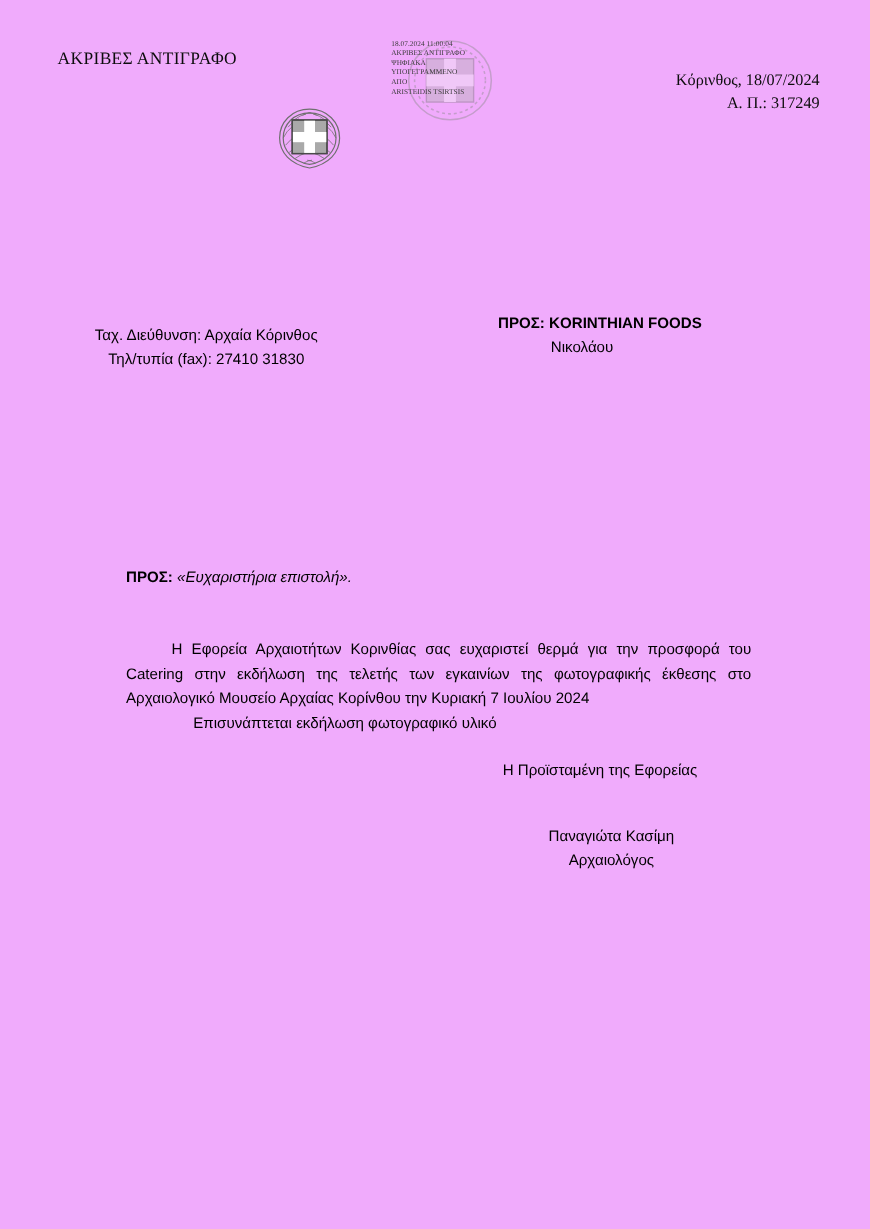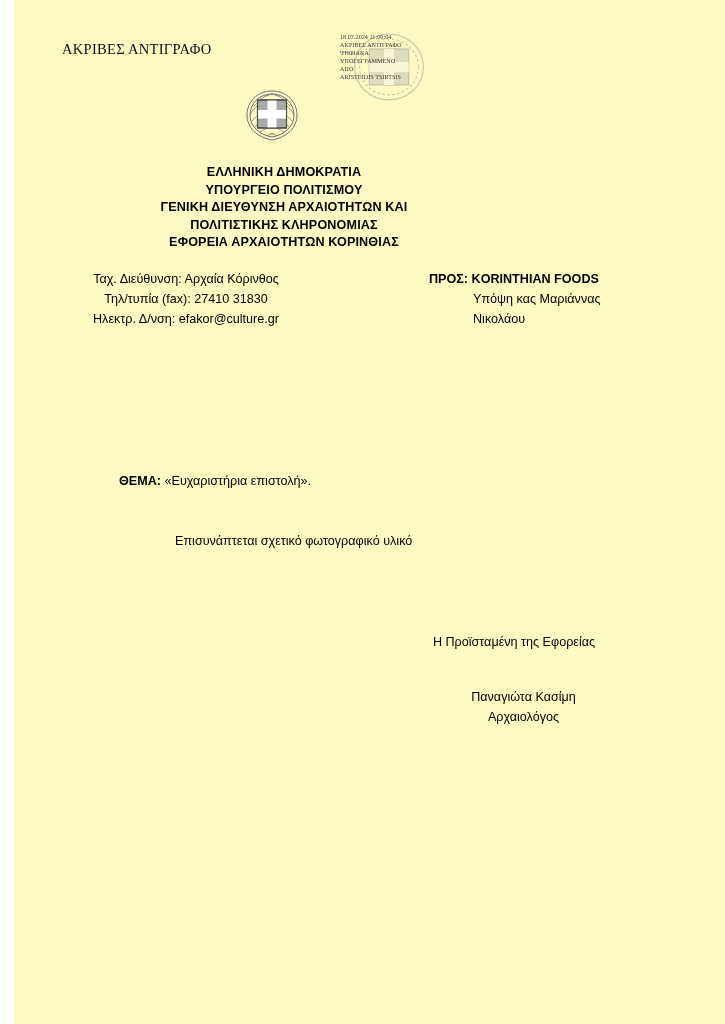--- a/index.html
+++ b/index.html
@@ -12,22 +12,21 @@
     height: 1024px;
     position: relative;
     font-family: "Liberation Sans", sans-serif;
     color: #000000;
     overflow: hidden;
   }
 
   .page {
     position: absolute;
     inset: 0;
-    background: #fef9c3;
-    margin-left: 14px;
+    background: #f0abfc;
   }
 
   
   .certified-copy {
     position: absolute;
     left: 48px;
     top: 41px;
     font-family: "Liberation Serif", serif;
     font-size: 14.5px;
     letter-spacing: 0.3px;
@@ -108,39 +107,39 @@
     font-size: 12.6px;
     line-height: 19.8px;
     white-space: nowrap;
     text-align: center;
   }
 
   
   .recipient-block {
     position: absolute;
     left: 415px;
-    top: 270px;
+    top: 260px;
     font-size: 12.6px;
     line-height: 19.8px;
     white-space: nowrap;
   }
   .recipient-to { font-weight: bold; }
   .recipient-attn { padding-left: 44px; }
   .recipient-name2 { padding-left: 44px; }
 
   
   .subject-line {
     position: absolute;
     left: 105px;
     top: 474px;
     font-size: 12.6px;
     white-space: nowrap;
   }
   .subject-label { font-weight: bold; }
-  .subject-value { }
+  .subject-value { font-style: italic; }
 
   
   .body-block {
     position: absolute;
     left: 105px;
     top: 531px;
     width: 521px;
     font-size: 12.6px;
     line-height: 20.5px;
     text-align: justify;
@@ -192,65 +191,61 @@
     <div class="stamp-text">
       <div>18.07.2024 11:00:04</div>
       <div>ΑΚΡΙΒΕΣ ΑΝΤΙΓΡΑΦΟ</div>
       <div>ΨΗΦΙΑΚΑ</div>
       <div>ΥΠΟΓΕΓΡΑΜΜΕΝΟ</div>
       <div>ΑΠΟ</div>
       <div>ARISTEIDIS TSIRTSIS</div>
     </div>
   </div>
 
+  <div class="date-block">
+    <div>Κόρινθος, 18/07/2024</div>
+    <div>Α. Π.: 317249</div>
+  </div>
 
   <svg class="coat-of-arms" viewBox="0 0 120 116">
     <g fill="none" stroke="#6f6f6f" stroke-width="2">
       <path d="M60 10 C30 10 10 32 10 58 C10 82 28 102 60 108 C92 102 110 82 110 58 C110 32 90 10 60 10 Z"></path>
       <path d="M60 16 C34 16 16 35 16 58 C16 79 32 97 60 102 C88 97 104 79 104 58 C104 35 86 16 60 16 Z"></path>
     </g>
     <g stroke="#6f6f6f" stroke-width="1.3" fill="none">
       <path d="M16 58 q6 -12 14 -18 M20 70 q8 -10 16 -14 M26 82 q10 -9 18 -12 M36 92 q10 -7 18 -9 M50 100 q8 -5 14 -5"></path>
       <path d="M104 58 q-6 -12 -14 -18 M100 70 q-8 -10 -16 -14 M94 82 q-10 -9 -18 -12 M84 92 q-10 -7 -18 -9 M70 100 q-8 -5 -14 -5"></path>
       <path d="M24 40 q8 -10 18 -14 M34 28 q10 -8 20 -10 M48 20 q8 -4 14 -4"></path>
       <path d="M96 40 q-8 -10 -18 -14 M86 28 q-10 -8 -20 -10 M72 20 q-8 -4 -14 -4"></path>
     </g>
     <rect x="31" y="28" width="58" height="56" fill="#a9a9a9" stroke="#4a4a4a" stroke-width="2.2"></rect>
     <rect x="51" y="28" width="18" height="56" fill="#ffffff"></rect>
     <rect x="31" y="48" width="58" height="17" fill="#ffffff"></rect>
     <rect x="31" y="28" width="58" height="56" fill="none" stroke="#4a4a4a" stroke-width="2.2"></rect>
   </svg>
 
-  <div class="ministry-header">
-    <div>ΕΛΛΗΝΙΚΗ ΔΗΜΟΚΡΑΤΙΑ</div>
-    <div>ΥΠΟΥΡΓΕΙΟ ΠΟΛΙΤΙΣΜΟΥ</div>
-    <div>ΓΕΝΙΚΗ ΔΙΕΥΘΥΝΣΗ ΑΡΧΑΙΟΤΗΤΩΝ ΚΑΙ</div>
-    <div>ΠΟΛΙΤΙΣΤΙΚΗΣ ΚΛΗΡΟΝΟΜΙΑΣ</div>
-    <div>ΕΦΟΡΕΙΑ ΑΡΧΑΙΟΤΗΤΩΝ ΚΟΡΙΝΘΙΑΣ</div>
-  </div>
 
   <div class="contact-block">
     <div>Ταχ. Διεύθυνση: Αρχαία Κόρινθος</div>
     <div>Τηλ/τυπία (fax): 27410 31830</div>
-    <div>Ηλεκτρ. Δ/νση: efakor@culture.gr</div>
   </div>
 
   <div class="recipient-block">
     <div class="recipient-to">ΠΡΟΣ: KORINTHIAN FOODS</div>
-    <div class="recipient-attn">Υπόψη κας Μαριάννας</div>
     <div class="recipient-name2">Νικολάου</div>
   </div>
 
   <div class="subject-line">
-    <span class="subject-label">ΘΕΜΑ:</span>
+    <span class="subject-label">ΠΡΟΣ:</span>
     <span class="subject-value">«Ευχαριστήρια επιστολή».</span>
   </div>
 
   <div class="body-block">
-    <div class="body-p2">Επισυνάπτεται σχετικό φωτογραφικό υλικό</div>
+    <div class="body-p1">Η Εφορεία Αρχαιοτήτων Κορινθίας σας ευχαριστεί θερμά για την προσφορά του Catering στην εκδήλωση της τελετής των εγκαινίων της φωτογραφικής έκθεσης στο Αρχαιολογικό Μουσείο Αρχαίας Κορίνθου την Κυριακή 7 Ιουλίου 2024</div>
+    <div class="body-p2">Επισυνάπτεται εκδήλωση φωτογραφικό υλικό</div>
   </div>
 
   <div class="signature-title">Η Προϊσταμένη της Εφορείας</div>
   <div class="signature-name">
     <div>Παναγιώτα Κασίμη</div>
     <div>Αρχαιολόγος</div>
   </div>
 
 </div>
 

